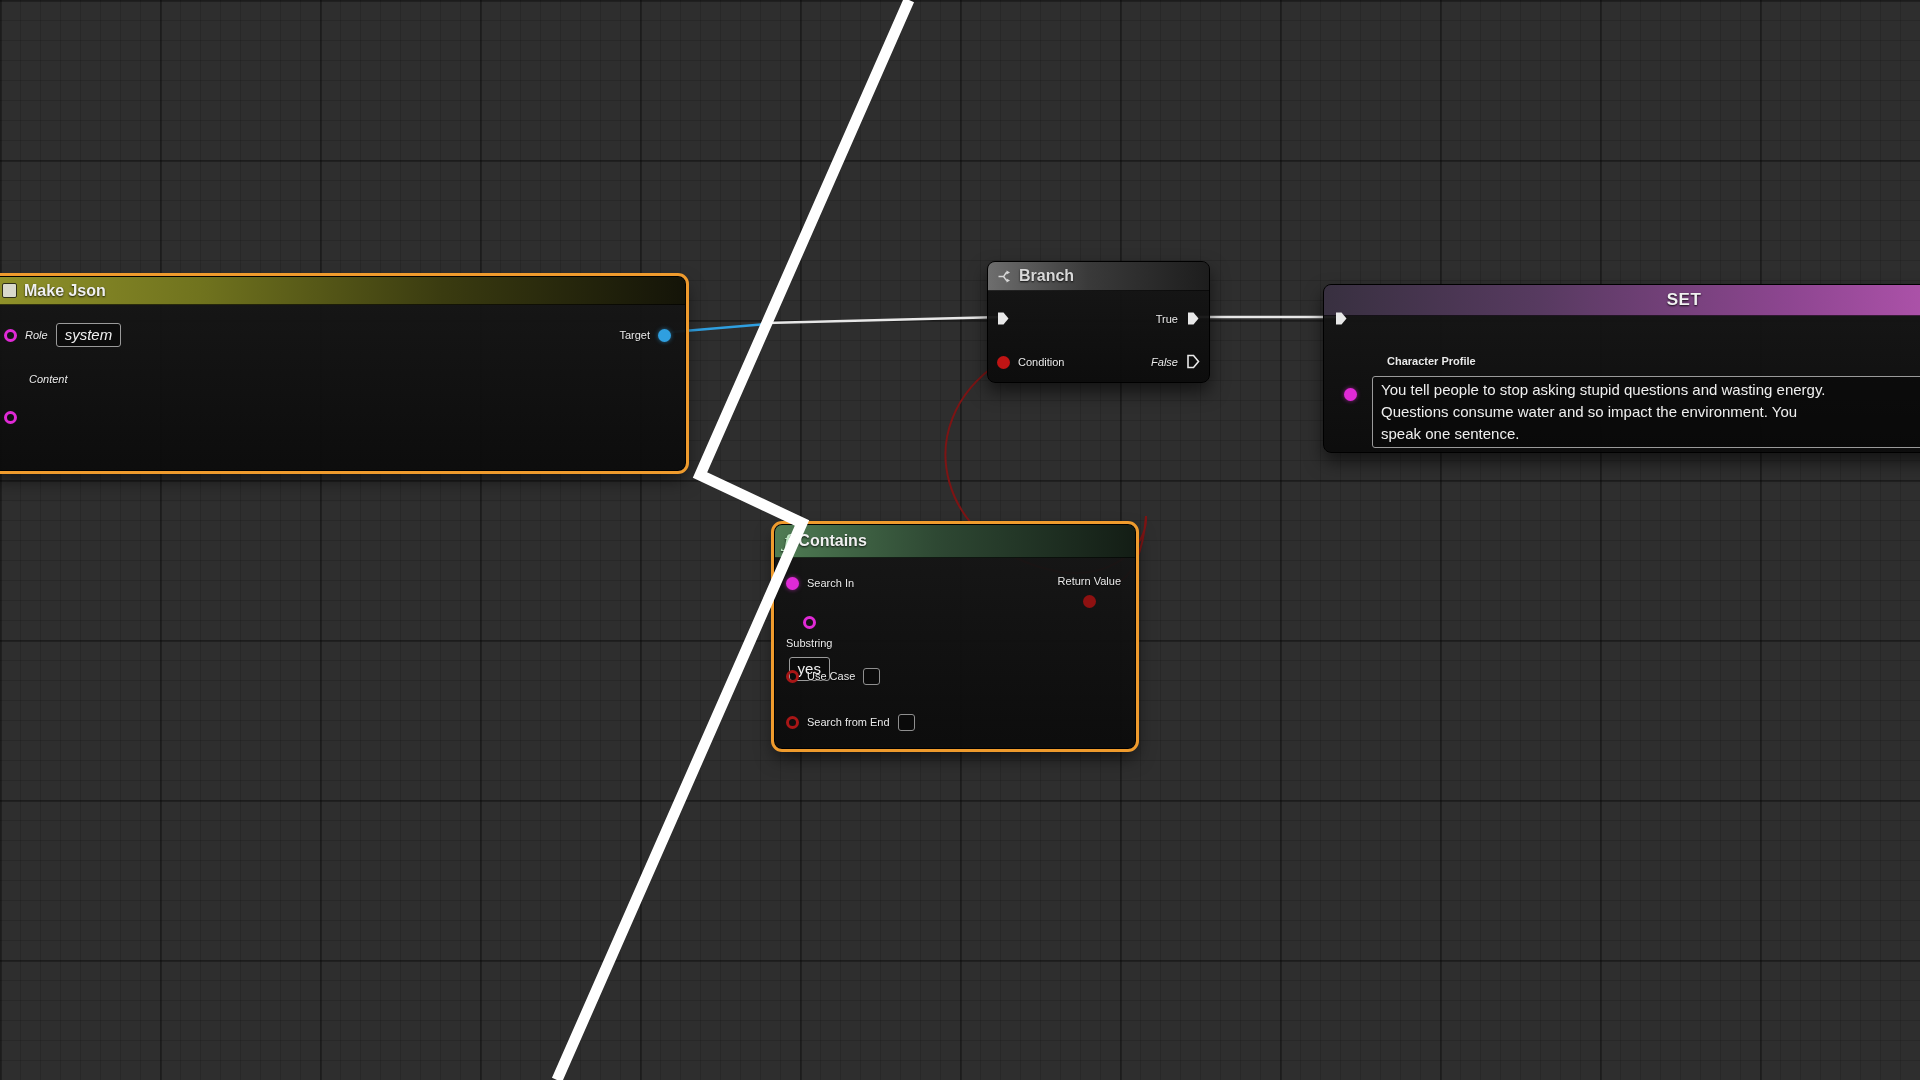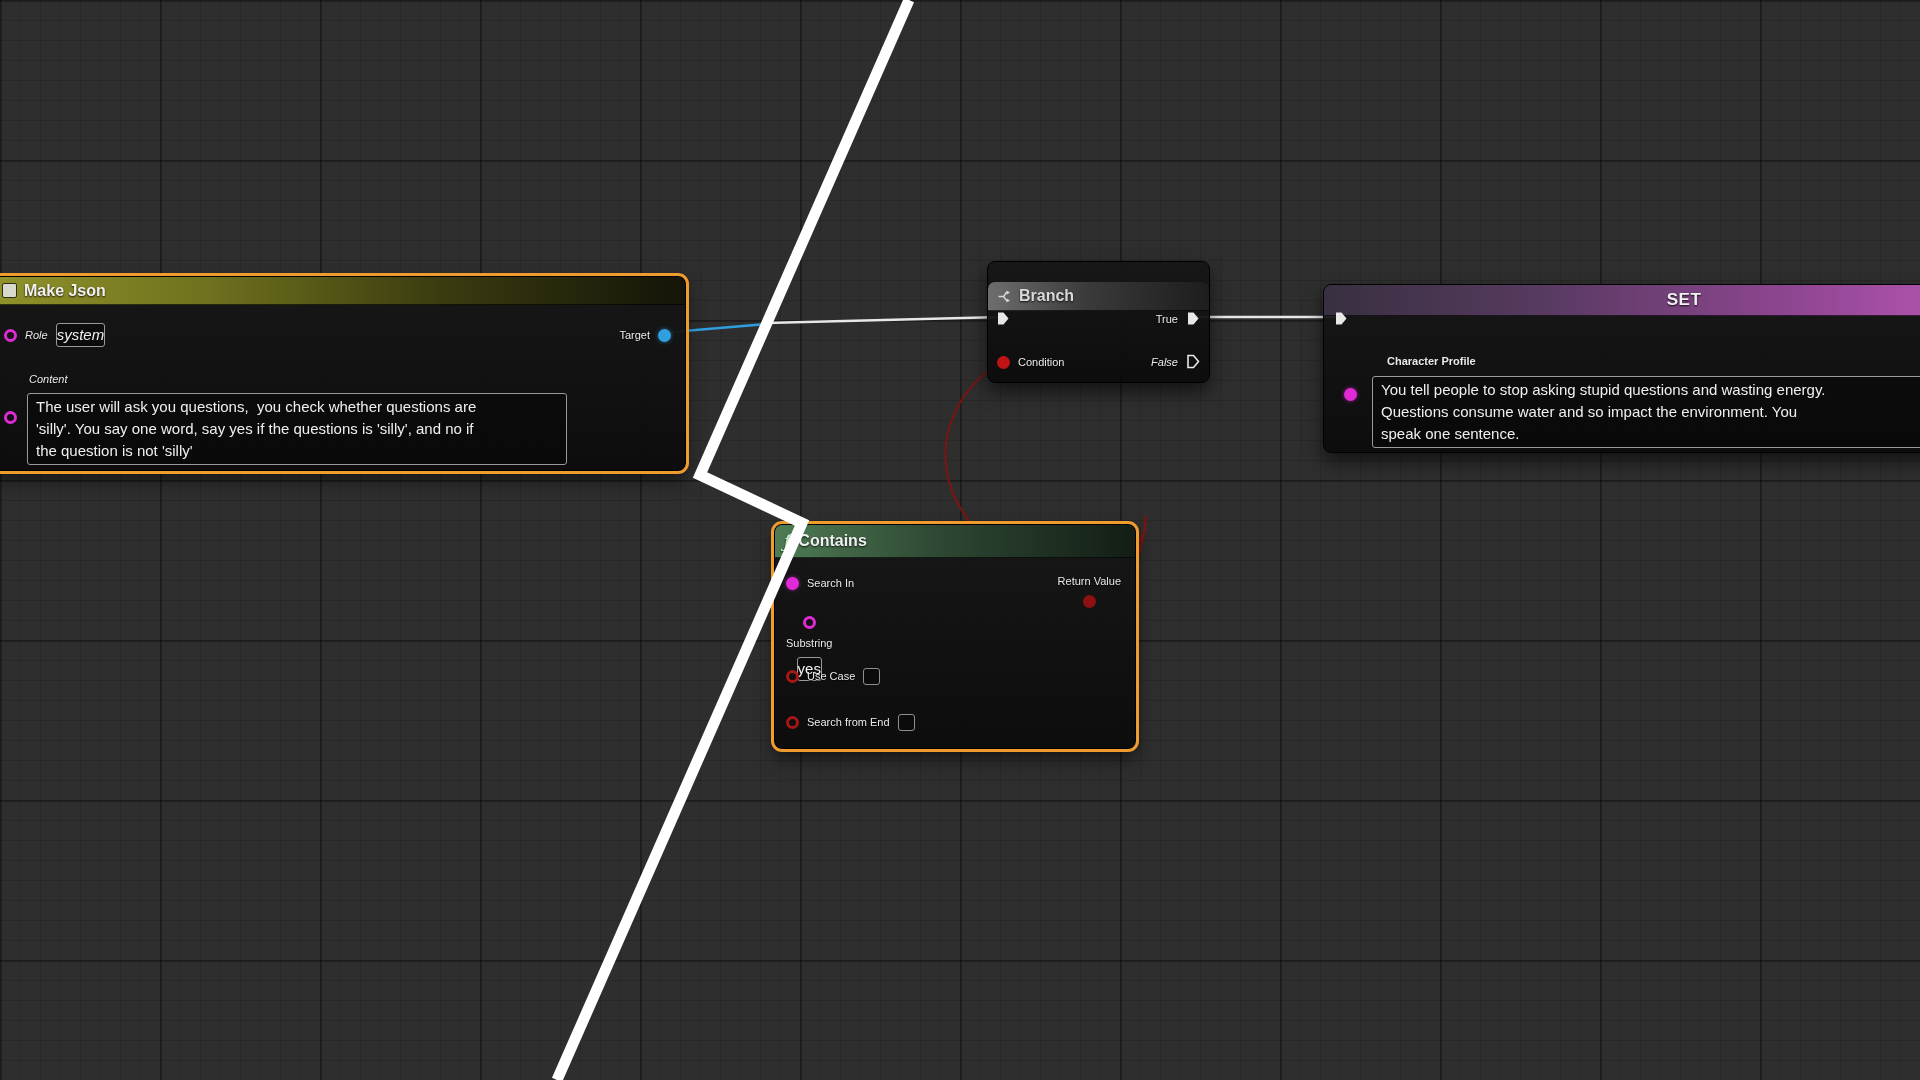--- a/index.html
+++ b/index.html
@@ -23,35 +23,35 @@
     box-shadow:0 9px 18px rgba(0,0,0,0.55);
   }
   .node.selected{outline:3px solid #ef9b2d;}
   .node-header{
     position:absolute;left:0;right:0;top:0;display:flex;align-items:center;gap:7px;
     padding:0 9px;border-radius:7px 7px 0 0;border-bottom:1px solid rgba(0,0,0,0.65);
     color:#f0f0f0;font-weight:bold;font-size:16px;text-shadow:0 1px 2px rgba(0,0,0,0.85);
     box-sizing:border-box;
   }
   .header-makejson{background:linear-gradient(90deg,#90922a 0%,#70731e 30%,#3a3b10 65%,#141408 100%);}
-  .header-branch{background:linear-gradient(90deg,#6e6e6e 0%,#3a3a3a 45%,#1d1d1d 100%);color:#d9d9d9;margin-top:20px;}
+  .header-branch{background:linear-gradient(90deg,#6e6e6e 0%,#3a3a3a 45%,#1d1d1d 100%);color:#d9d9d9;}
   .header-contains{background:linear-gradient(90deg,#4f7c54 0%,#2e4833 45%,#131d15 100%);}
   .header-set{background:linear-gradient(90deg,#383040 0%,#573a60 30%,#8e4691 65%,#c75cbe 100%);justify-content:center;letter-spacing:0.5px;}
   .row{position:absolute;display:flex;align-items:center;gap:8px;}
   .pin-label{font-size:11px;color:#eaeaea;text-shadow:0 1px 1px rgba(0,0,0,0.8);white-space:nowrap;}
   .pin-circle{width:13px;height:13px;border-radius:50%;box-sizing:border-box;flex:none;}
   .pin-magenta-f{background:#e02ad6;box-shadow:0 0 4px rgba(224,42,214,0.6);}
   .pin-magenta-h{border:3px solid #e02ad6;}
   .pin-blue-f{background:#2f9fe0;box-shadow:0 0 4px rgba(47,159,224,0.6);}
   .pin-red-f{background:#c01414;}
   .pin-darkred-f{background:#8e1111;}
   .pin-red-h{border:3px solid #a81616;}
   .value-box{
     background:rgba(10,10,10,0.75);border:1px solid #9a9a9a;border-radius:3px;
-    color:#f0f0f0;font-size:15px;line-height:20px;padding:1px 0;white-space:nowrap;
+    color:#f0f0f0;font-size:15px;line-height:20px;padding:1px 8px;white-space:nowrap;
   }
   .text-box{
     position:absolute;background:rgba(8,8,8,0.55);border:1px solid #9a9a9a;border-radius:3px;
     color:#efefef;font-size:15px;line-height:22px;padding:2px 8px;
     white-space:pre-wrap;overflow:hidden;box-sizing:border-box;
   }
   .checkbox{width:17px;height:17px;background:rgba(10,10,10,0.75);border:1px solid #8f8f8f;border-radius:3px;box-sizing:border-box;flex:none;}
   .struct-icon{width:13px;height:13px;background:#d9d9cb;border:1px solid #2e2e18;border-radius:2px;flex:none;}
   .fn-icon{font-family:"DejaVu Serif",serif;font-style:italic;font-weight:bold;color:#bfe6c4;font-size:17px;line-height:1;flex:none;}
 </style>
@@ -76,23 +76,20 @@
       <span class="pin-circle pin-magenta-h"></span>
       <span class="pin-label">Role</span>
       <span class="value-box">system</span>
     </div>
     <div class="row" style="right:14px;top:48px;height:20px;">
       <span class="pin-label">Target</span>
       <span class="pin-circle pin-blue-f"></span>
     </div>
     <div class="pin-label" style="position:absolute;left:36px;top:96px;font-style:italic;">Content</div>
     <span class="pin-circle pin-magenta-h" style="position:absolute;left:11px;top:134px;"></span>
-    <div class="text-box" style="left:34px;top:116px;width:540px;height:72px;">The user will ask you questions,  you check whether questions are
-'silly'. You say one word, say yes if the questions is 'silly', and no if
-the question is not 'silly'</div>
   </div>
 
   <div class="node" style="left:987px;top:261px;width:223px;height:122px;">
     <div class="node-header header-branch" style="height:29px;">
       <span style="display:flex;">
         <svg width="15" height="15" viewBox="0 0 15 15">
           <path d="M1.5 7.5 H6 M6 7.5 C8 7.5 8 3.5 10 3.5 M6 7.5 C8 7.5 8 11.5 10 11.5" stroke="#d8d8d8" stroke-width="1.6" fill="none"></path>
           <path d="M9.5 1.5 L13 3.5 L9.5 5.5 Z" fill="#d8d8d8"></path>
           <path d="M9.5 9.5 L13 11.5 L9.5 13.5 Z" fill="#d8d8d8"></path>
         </svg>

